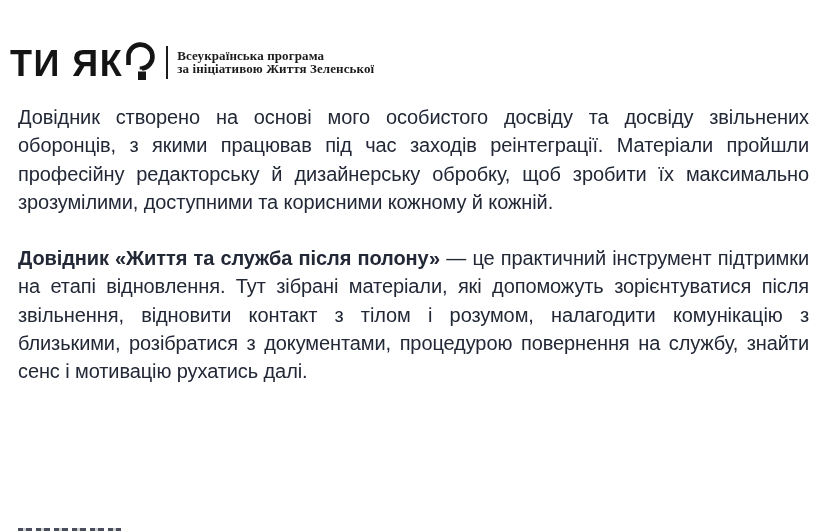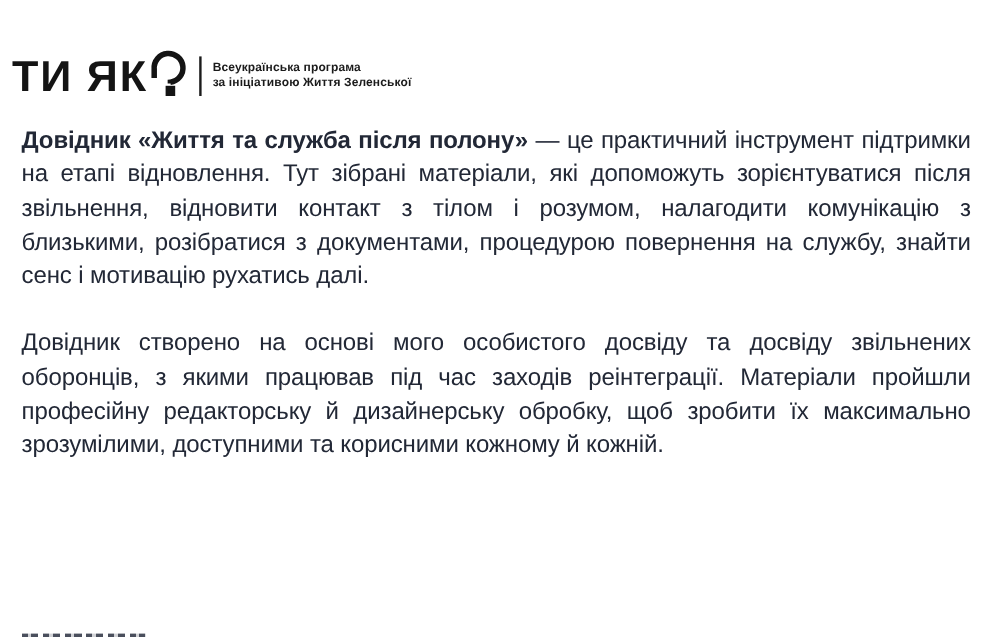--- a/index.html
+++ b/index.html
@@ -37,25 +37,26 @@
   }
   .divider {
     width: 2px;
     height: 33px;
     background: #1b1b1b;
     margin: 7px 9px 0 9px;
     flex: none;
   }
   .tagline {
     margin-top: 6px;
-    font-size: 10px;
+    font-size: 13px;
     line-height: 13px;
     font-weight: 700;
     color: #1b1b1b;
     letter-spacing: 0.1px;
+    font-family: Liberation Serif, serif;
   }
 
   
   .content {
     position: absolute;
     top: 103px;
     left: 18px;
     width: 791px;
   }
   .content p {
@@ -93,17 +94,17 @@
     </svg>
   </div>
   <div class="divider"></div>
   <div class="tagline">
     <div>Всеукраїнська програма</div>
     <div>за ініціативою Життя Зеленської</div>
   </div>
 </div>
 
 <div class="content">
+  <p><span>Довідник створено на основі мого особистого досвіду та досвіду звільнених оборонців, з якими працював під час заходів реінтеграції. Матеріали пройшли професійну редакторську й дизайнерську обробку, щоб зробити їх максимально зрозумілими, доступними та корисними кожному й кожній.</span></p>
   <p><b>Довідник «Життя та служба після полону»</b><span> — це практичний інструмент підтримки на етапі відновлення. Тут зібрані матеріали, які допоможуть зорієнтуватися після звільнення, відновити контакт з тілом і розумом, налагодити комунікацію з близькими, розібратися з документами, процедурою повернення на службу, знайти сенс і мотивацію рухатись далі.</span></p>
-  <p><span>Довідник створено на основі мого особистого досвіду та досвіду звільнених оборонців, з якими працював під час заходів реінтеграції. Матеріали пройшли професійну редакторську й дизайнерську обробку, щоб зробити їх максимально зрозумілими, доступними та корисними кожному й кожній.</span></p>
 </div>
 
 <div class="cutoff"></div>
 
 </body></html>

